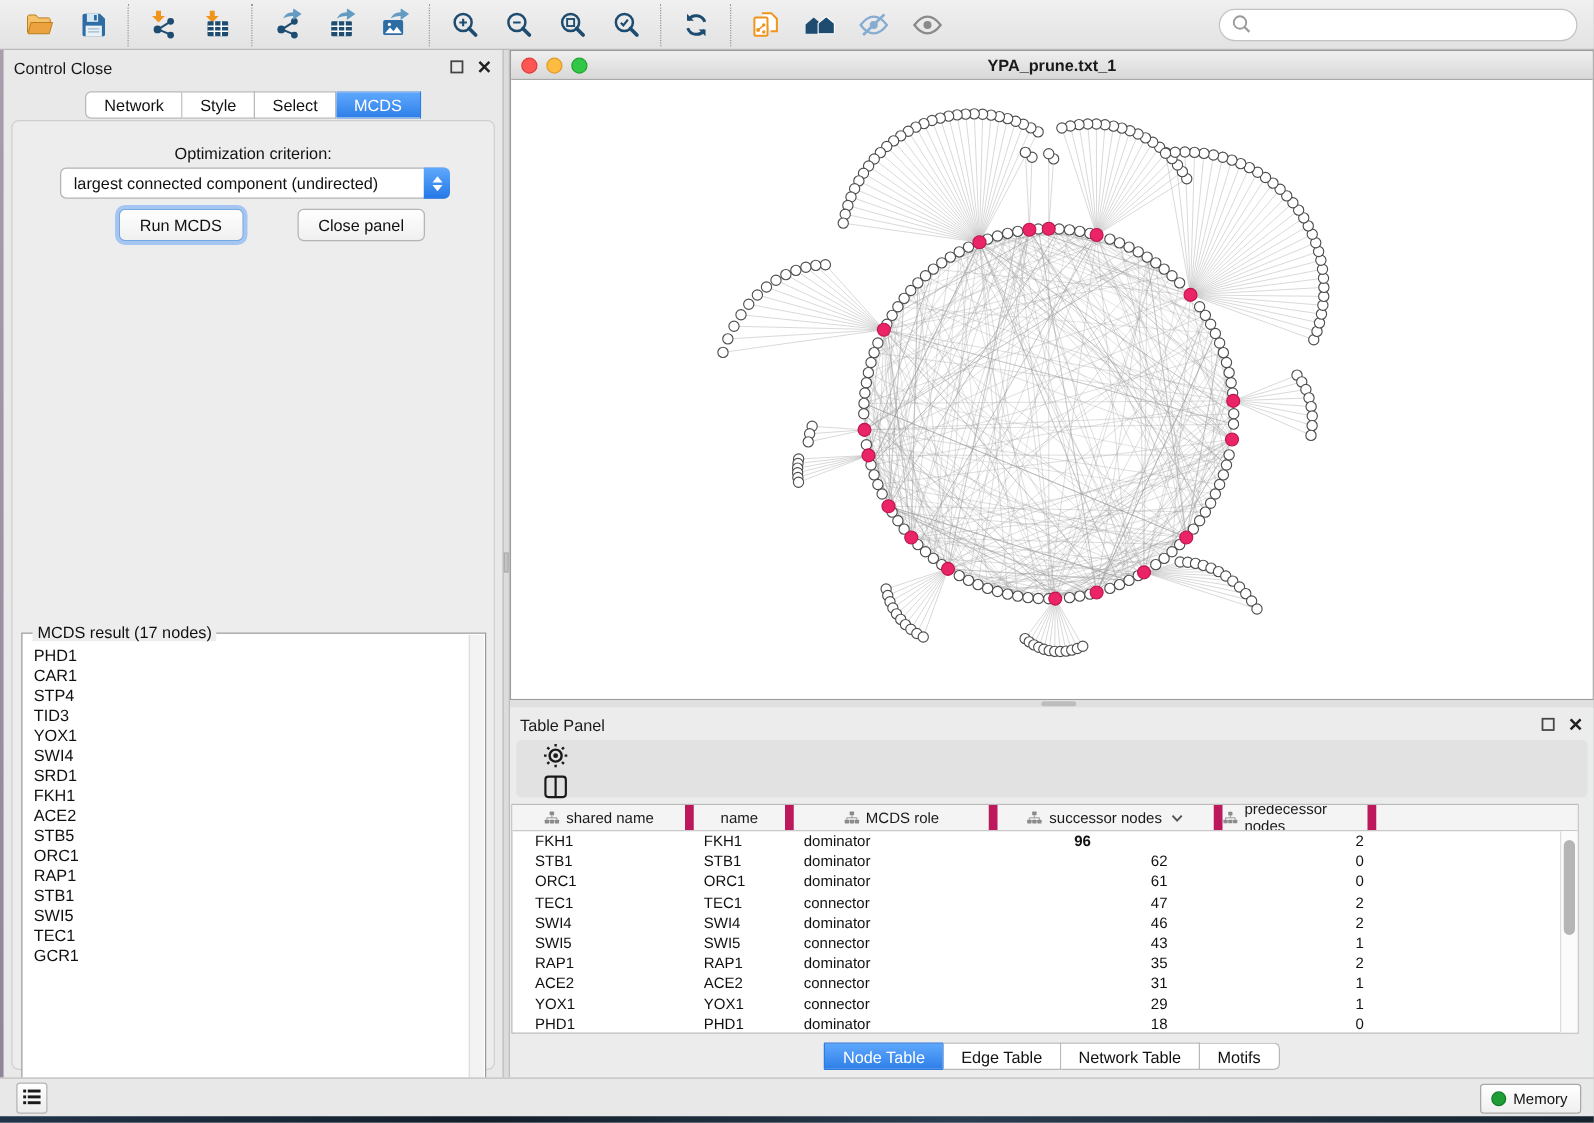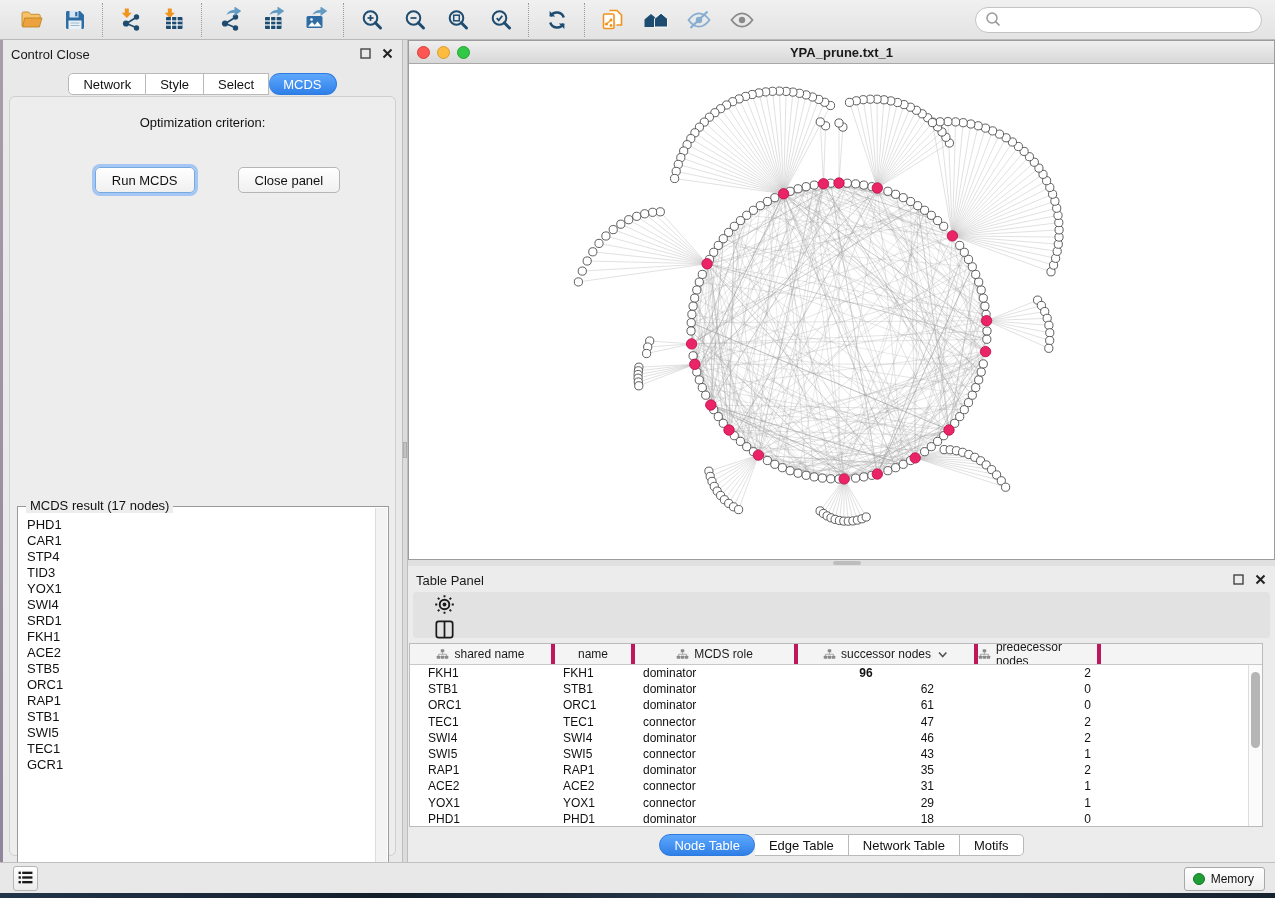--- a/index.html
+++ b/index.html
@@ -27,21 +27,21 @@
   .panel-head { position:relative; height:28px; }
   .panel-title { position:absolute; left:8px; top:7px; font-size:13px; color:#1a1a1a; }
   .win-btns { position:absolute; right:8px; top:7px; display:flex; gap:9px; }
   .win-btn svg { width:13px; height:13px; }
 
   .cp-tabs { position:absolute; left:0; top:33px; width:100%; display:flex; justify-content:center; z-index:3; }
   .seg { height:22px; padding:0 14px; background:#fff; border:1px solid #b9b9b9; border-left:none;
     font-size:13px; display:flex; align-items:center; color:#111; }
   .seg:first-child { border-left:1px solid #b9b9b9; border-radius:5px 0 0 5px; }
   .seg:last-child { border-radius:0 5px 5px 0; }
-  .seg.active { background:linear-gradient(#5ea8fd,#2e7fe8); color:#fff; border-color:#2e7be0; border-radius:11px; }
+  .seg.active { background:linear-gradient(#5ea8fd,#2e7fe8); color:#fff; border-color:#2e7be0; border-radius:1px; }
 
   .cp-body { position:absolute; left:6px; top:56px; width:387px; height:760px;
     background:#ededed; border:1px solid #cfcfcf; border-radius:6px; }
   .crit-label { position:absolute; top:18px; width:100%; text-align:center; font-size:13px; }
   .dropdown { position:absolute; left:38px; top:37px; width:312px; height:25px; background:#fff;
     border:1px solid #b3b3b3; border-radius:5px; display:flex; align-items:center; }
   .dropdown .dd-text { flex:1; padding-left:10px; font-size:13px; white-space:nowrap; }
   .dd-stepper { width:21px; height:25px; margin-right:-1px; border-radius:0 5px 5px 0;
     background:linear-gradient(#5fa9fd,#2478e6); display:flex; flex-direction:column; align-items:center; justify-content:center; gap:2px; }
   .dd-stepper i { display:block; width:0; height:0; border-left:4px solid transparent; border-right:4px solid transparent; }
@@ -85,21 +85,21 @@
   .tp-head { position:relative; height:26px; }
   .tp-toolbar { position:absolute; left:5px; top:26px; width:857px; height:46px; background:#e2e2e2;
     border-radius:4px; display:flex; align-items:flex-start; padding-left:18px;flex-direction:column; }
   .tp-tool { width:26px; height:26px; margin-right:12px; display:flex; align-items:center; justify-content:center; }
   .tp-tool svg { width:25px; height:25px; }
   .tp-tool.disabled { opacity:.55; }
 
   .grid { position:absolute; left:1px; top:77px; width:854px; height:184px; background:#fff; border:1px solid #bbb; }
   .grid-header { display:flex; height:21px; background:#f4f4f4; border-bottom:1px solid #c9c9c9; }
   .th { display:flex; align-items:center; justify-content:center; gap:5px; font-size:12px; color:#1a1a1a;
-    border-right:4px solid #be185d; overflow:hidden; }
+    border-right:7px solid #be185d; overflow:hidden; }
   .th svg.hier { width:13px; height:13px; }
   .th svg.chev { width:13px; height:13px; }
   .grid-rows { position:absolute; left:0; top:21px; right:14px; bottom:0; overflow:hidden; }
   .tr { display:flex; height:16.2px; align-items:center; }
   .td { font-size:12px; white-space:nowrap; overflow:hidden; }
   .grid-scroll { position:absolute; right:0; top:21px; bottom:0; width:14px; background:#fbfbfb; border-left:1px solid #ddd; }
   .grid-thumb { position:absolute; left:2px; top:7px; width:9px; height:76px; background:#b5b5b5; border-radius:5px; }
 
   .tp-tabs { position:absolute; left:0; bottom:6px; width:100%; display:flex; justify-content:center; }
 
@@ -294,20 +294,27 @@
       </span>
     </div>
     <div class="cp-tabs">
         <div class="seg">Network</div>
         <div class="seg">Style</div>
         <div class="seg">Select</div>
         <div class="seg active">MCDS</div>
       </div>
     <div class="cp-body">
       <div class="crit-label">Optimization criterion:</div>
+      <div class="dropdown">
+        <span class="dd-text">largest connected component (undirected)</span>
+        <span class="dd-stepper">
+            <i class="dd-up"></i>
+            <i class="dd-down"></i>
+          </span>
+      </div>
       <div class="cp-buttons">
         <button class="btn focused">Run MCDS</button>
         <button class="btn">Close panel</button>
       </div>
       <div class="result-box">
         <span class="result-legend">MCDS result (17 nodes)</span>
         <div class="result-list">
             <div class="mcds-item">PHD1</div>
             <div class="mcds-item">CAR1</div>
             <div class="mcds-item">STP4</div>

